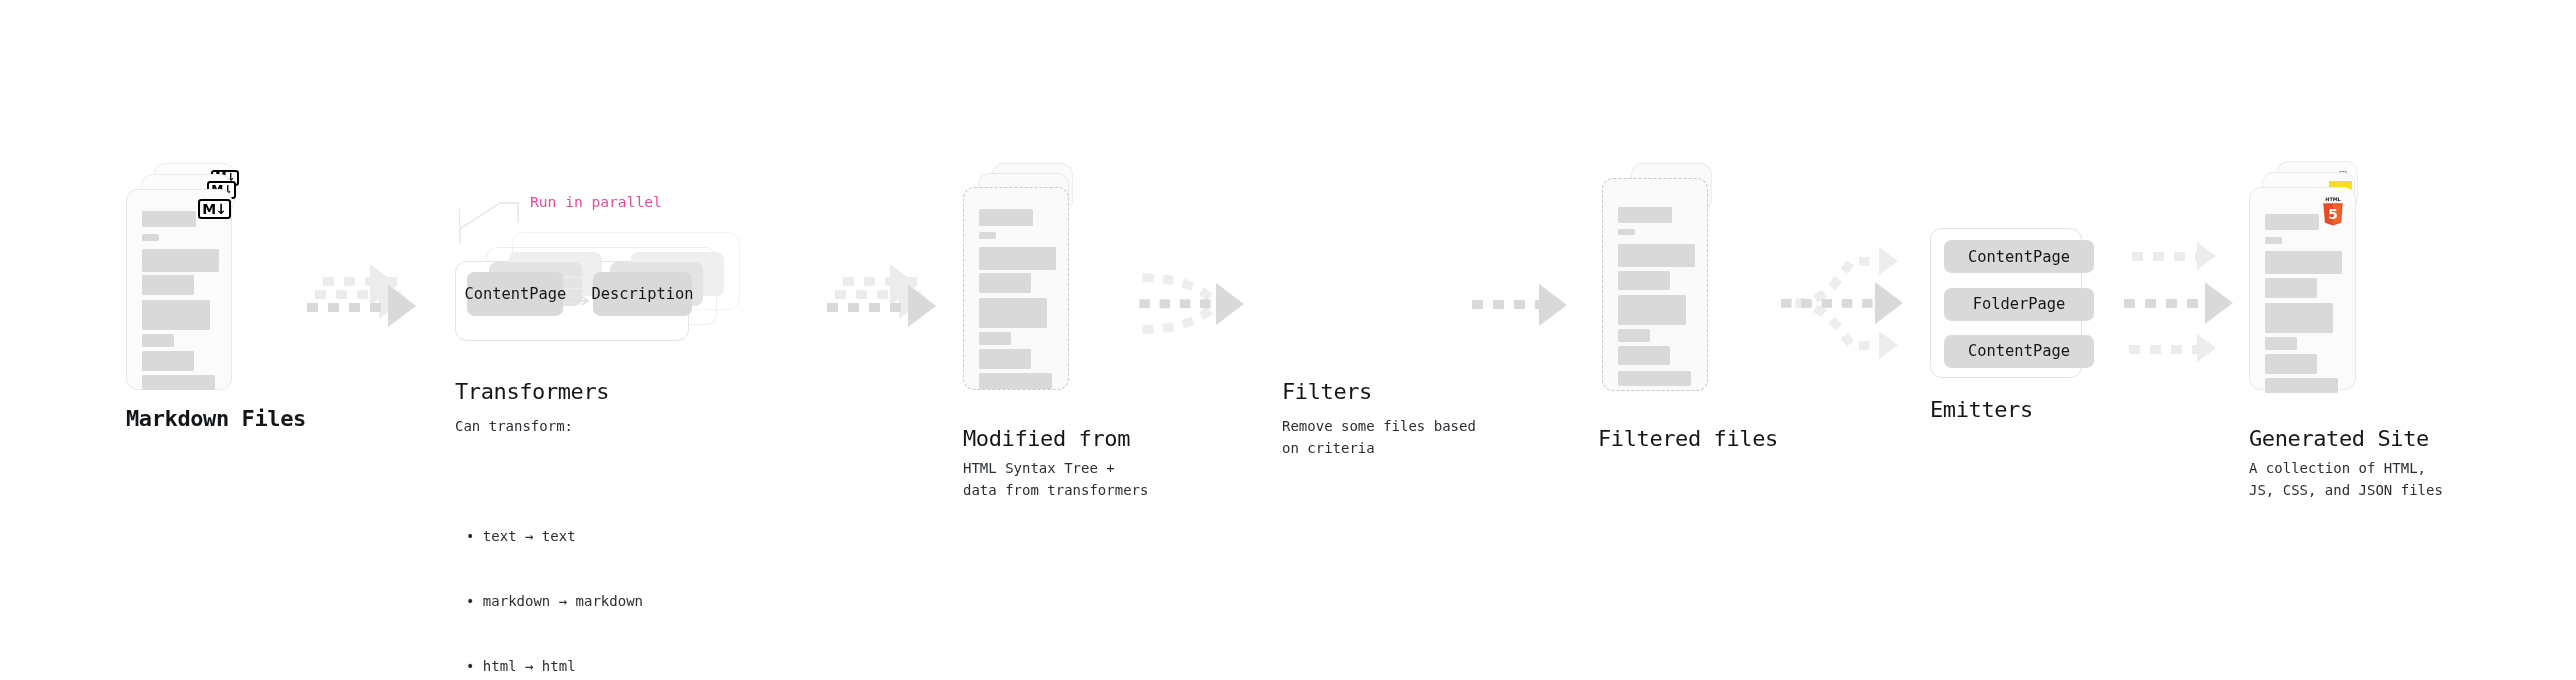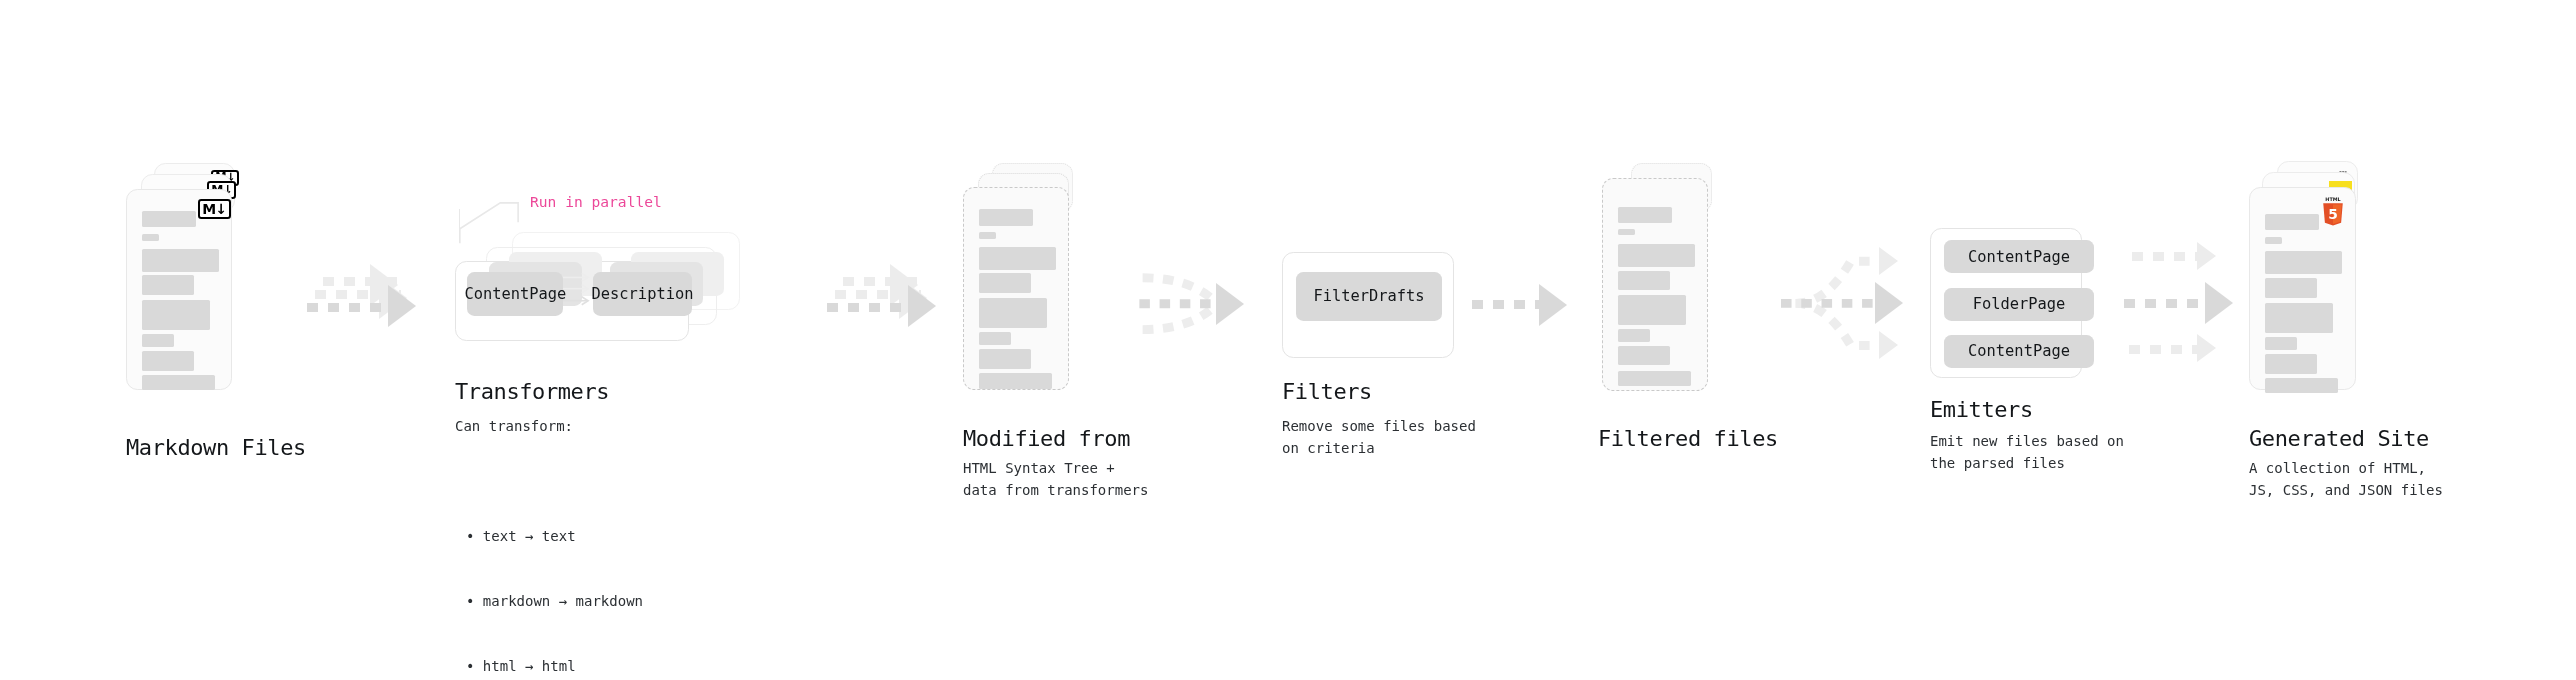--- a/index.html
+++ b/index.html
@@ -169,21 +169,21 @@
       <div class="line" style="left:14.6px;  top:59px;  width:77px;  height:23px;"></div>
       <div class="line" style="left:14.6px;  top:85px; width:52px;  height:19.5px;"></div>
       <div class="line" style="left:14.6px;  top:110px; width:68px;  height:30px;"></div>
       <div class="line" style="left:14.6px;  top:144px; width:32.5px;  height:13px;"></div>
       <div class="line" style="left:14.6px;  top:161px; width:52px;  height:19.5px;"></div>
       <div class="line" style="left:14.6px;  top:185px; width:73px;  height:15.4px;"></div>
     </div>
     <div class="md-badge" style="left:72px; top:36px;">M↓</div>
   </div>
 
-  <div class="title" style="left:126px; top:435px;">Markdown Files</div>
+  <div class="title" style="left:126px; top:406px;font-weight:bold;">Markdown Files</div>
 
   <div class="arrow-wrap" style="left:307px; top:270px; width:118px; height:70px;">
     <div class="dash-seg faint" style="left:16.3px;  top:6.5px;  width:78px;"></div>
     <div class="head faint" style="left:63px;  top:-6.5px;"></div>
     <div class="dash-seg faint" style="left:8.1px;  top:19.5px; width:86px;"></div>
     <div class="head faint" style="left:72px;  top:6.5px;"></div>
     <div class="dash-seg" style="left:0px;   top:32.5px; width:96px;"></div>
     <div class="head" style="left:81px; top:15.4px;"></div>
   </div>
 
@@ -268,25 +268,20 @@
 
   <div class="arrow-wrap" style="left:1131px; top:260px; width:130px; height:89px;">
     <svg width="130" height="89" style="position:absolute; left:0; top:0;" viewBox="0 0 160 110">
       <path d="M14 22 Q 74 22 104 52" fill="none" stroke="#ededed" stroke-width="11" stroke-dasharray="13 12"></path>
       <path d="M14 86 Q 74 86 104 56" fill="none" stroke="#ededed" stroke-width="11" stroke-dasharray="13 12"></path>
       <path d="M10 54 L108 54" fill="none" stroke="#d9d9d9" stroke-width="11" stroke-dasharray="13 12"></path>
     </svg>
     <div class="head" style="left:85px; top:23px;"></div>
   </div>
 
-  <div class="panel" style="left:1282px; top:252px; width:172px; height:106px;">
-    <div class="chip" style="left:13px; top:18.7px; width:146px; height:49px;">
-      <span>FilterDrafts</span>
-    </div>
-  </div>
 
   <div class="title" style="left:1282px; top:379px;">Filters</div>
   <div class="sub" style="left:1282px; top:416px;">Remove some files based
 on criteria</div>
 
   <div class="arrow-wrap" style="left:1472px; top:284px; width:106px; height:49px;">
     <div class="dash-seg" style="left:0px; top:16.3px; width:80px;"></div>
     <div class="head" style="left:67px; top:0px;"></div>
   </div>
 
@@ -324,22 +319,20 @@
     </div>
     <div class="chip" style="left:13px; top:59px; width:150px; height:32.5px;">
       <span>FolderPage</span>
     </div>
     <div class="chip" style="left:13px; top:106px; width:150px; height:32.5px;">
       <span>ContentPage</span>
     </div>
   </div>
 
   <div class="title" style="left:1930px; top:397px;">Emitters</div>
-  <div class="sub" style="left:1930px; top:431px;">Emit new files based on
-the parsed files</div>
 
   <div class="arrow-wrap" style="left:2124px; top:232px; width:142px; height:142px;">
     <div class="dash-seg faint" style="left:8.1px; top:20.3px;  width:70px;"></div>
     <div class="head faint small" style="left:73px; top:9.8px;"></div>
 
     <div class="dash-seg" style="left:0px;  top:67px;  width:88px;"></div>
     <div class="head" style="left:81px; top:50px;"></div>
 
     <div class="dash-seg faint" style="left:4.9px;  top:113px; width:73px;"></div>
     <div class="head faint small" style="left:73px; top:102px;"></div>

